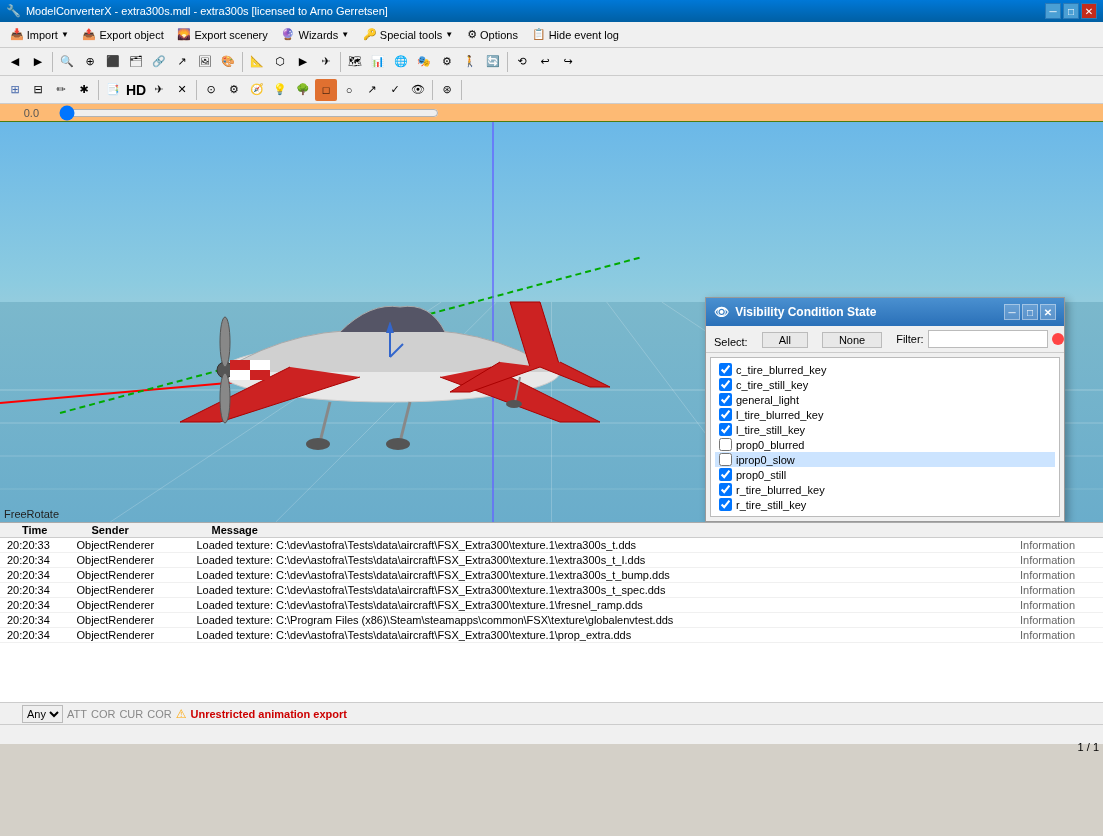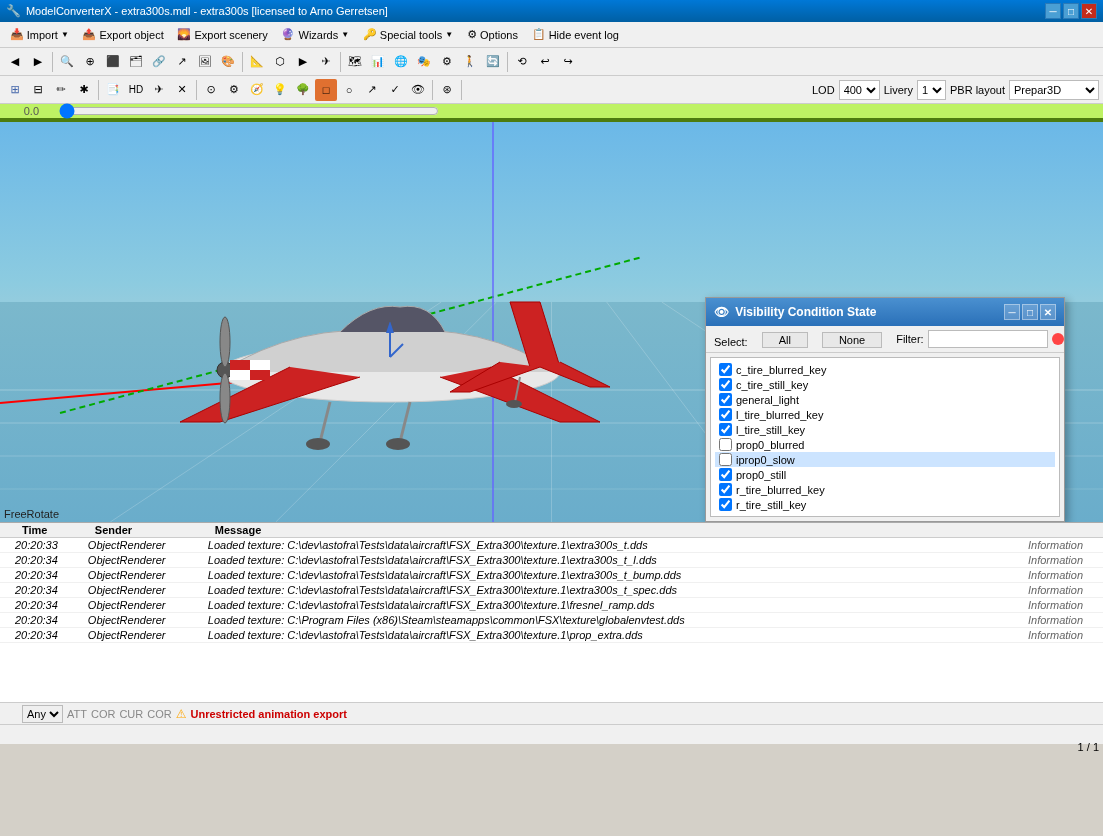--- a/index.html
+++ b/index.html
@@ -84,24 +84,24 @@
     .lod-select, .livery-select, .pbr-select {
       height: 20px;
       font-size: 11px;
       border: 1px solid #bbb;
       background: white;
     }
 
     
     #sliderbar {
       height: 18px;
-      background: #bef264;
-      display: flex;
-      align-items: center;
-      border-bottom: 4px solid #4d7c0f;
+      background: #fdba74;
+      display: flex;
+      align-items: center;
+      border-bottom: 1px solid #4d7c0f;
       padding: 0 4px;
       gap: 20px;
     }
     #sliderbar input[type=range] { width: 400px; }
 
     
     #viewport {
       position: relative;
       width: 1103px;
       background: #5aa8d8;
@@ -145,24 +145,23 @@
     #log-table table th {
       background: #f0f0f0;
       border-bottom: 1px solid #ccc;
       padding: 1px 22px;
       text-align: left;
       font-weight: bold;
       position: sticky;
       top: 0;
     }
     #log-table table td {
-      padding: 1px 15px;
+      padding: 1px 7px;
       border-bottom: 1px solid #f0f0f0;
       vertical-align: top;
-      font-style: italic;
     }
 
     
     #statusbar {
       height: 22px;
       background: #f0f0f0;
       border-top: 1px solid #ccc;
       display: flex;
       align-items: center;
       gap: 4px;
@@ -355,52 +354,38 @@
   <div class="tb-btn">↪</div>
 </div>
 
 <div id="toolbar2">
   <div class="tb-btn" style="color:#4466aa;">⊞</div>
   <div class="tb-btn">⊟</div>
   <div class="tb-btn">✏</div>
   <div class="tb-btn">✱</div>
   <div class="tb-sep"></div>
   <div class="tb-btn">📑</div>
-  <div class="tb-btn" style="font-size:10px; font-weight:normal;">HD</div>
+  <div class="tb-btn" style="font-size:14px; font-weight:bold;">HD</div>
   <div class="tb-btn">✈</div>
   <div class="tb-btn">✕</div>
   <div class="tb-sep"></div>
   <div class="tb-btn">⊙</div>
   <div class="tb-btn">⚙</div>
   <div class="tb-btn">🧭</div>
   <div class="tb-btn">💡</div>
   <div class="tb-btn">🌳</div>
   <div class="tb-btn" style="background:#e07030; width:22px; height:22px;">□</div>
   <div class="tb-btn">○</div>
   <div class="tb-btn">↗</div>
   <div class="tb-btn">✓</div>
   <div class="tb-btn">👁</div>
   <div class="tb-sep"></div>
   <div class="tb-btn">⊛</div>
   <div class="tb-sep"></div>
 
-  <div class="tb2-right">
-    <span>LOD</span>
-    <select class="lod-select">
-      <option>400</option>
-    </select>
-    <span>Livery</span>
-    <select class="livery-select">
-      <option>1</option>
-    </select>
-    <span>PBR layout</span>
-    <select class="pbr-select" style="width:90px;">
-      <option>Prepar3D</option>
-    </select>
-  </div>
 </div>
 
 <div id="sliderbar">
   <span style="width:35px; text-align:right; color:#555;">0.0</span>
   <input type="range" min="0" max="100" value="0" style="width: 380px;">
 </div>
 
 <div id="viewport" style="height: 400px; position:relative;">
 
   <div class="sky"></div>

